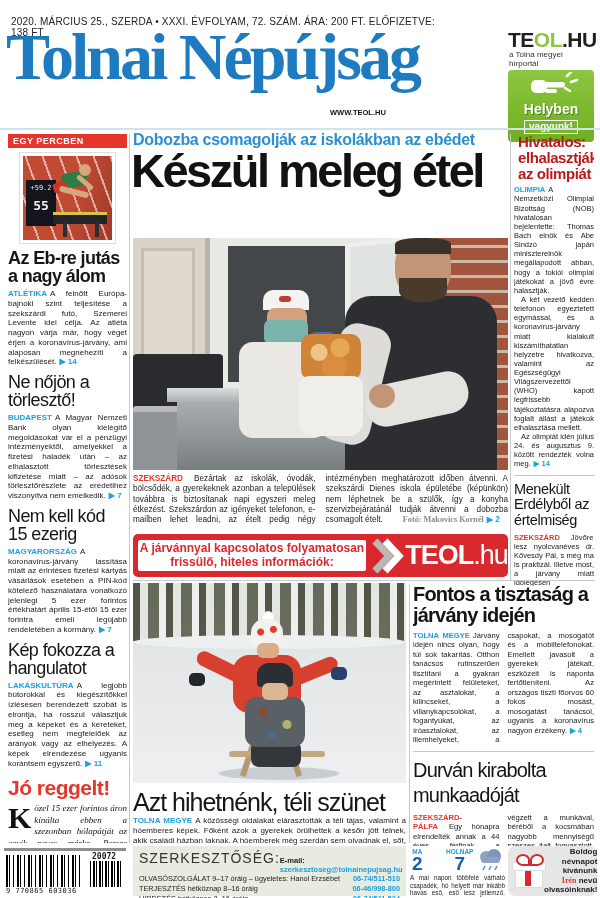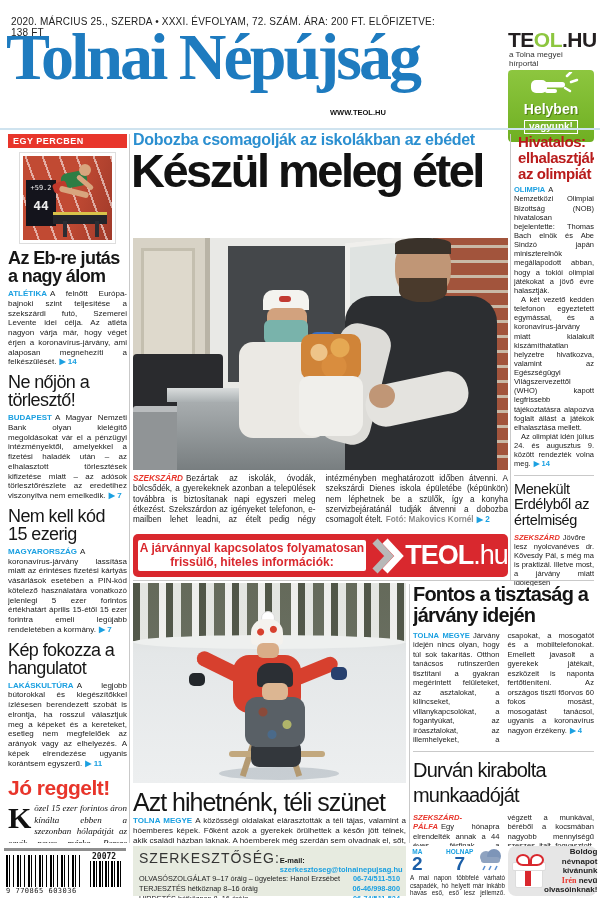--- a/index.html
+++ b/index.html
@@ -20,23 +20,23 @@
   .badge .b1{font-size:14px;font-weight:bold;color:#fff;line-height:1;text-shadow:1px 1px 0 #4f7d14;}
   .badge .b2{display:inline-block;margin-top:2px;font-size:10px;font-weight:bold;color:#fff;
              border:1px solid #fff;padding:0 4px;line-height:1.2;background:#79b52c;}
   .hdr-rule{left:0;top:128px;width:600px;height:2px;background:#cfe3ef;}
   
   .vsep{width:1px;background:#c9c9c9;}
   .hsep{height:1px;background:#c9c9c9;}
   
   .story p{margin:0 0 2px 0;font-size:8px;line-height:1.22;text-align:justify;}
   .lbl-blue{color:#1ba0e1;font-weight:bold;margin-right:3px;}
-  .lbl-red{color:#e8352b;font-weight:bold;margin-right:3px;font-style:italic;}
+  .lbl-red{color:#e8352b;font-weight:bold;margin-right:11px;}
   .pg{color:#1ba0e1;font-weight:bold;white-space:nowrap;margin-left:3px;}
-  .credit{color:#8a8a8a;font-weight:bold;margin-left:3px;}
+  .credit{color:#8a8a8a;font-weight:bold;margin-left:20px;font-family:Liberation Serif, serif;}
   .bold-dark{font-weight:bold;color:#111;}
   
   .col-left{left:8px;top:134px;width:119px;height:709px;overflow:hidden;}
   .redbar{background:#e8352b;color:#fff;font-size:9px;font-weight:bold;letter-spacing:.5px;
           padding:2px 5px 2px 5px;margin-bottom:5px;}
   .photo-ath{position:relative;width:89px;height:84px;margin:0 auto 6px auto;border:3px solid #fff;
              outline:1px solid #ddd;background:linear-gradient(105deg,#c14a33 55%,#a03a2a);overflow:hidden;}
   .photo-ath .lanes{position:absolute;inset:0;
      background:repeating-linear-gradient(70deg,transparent 0 14px,rgba(255,255,255,.55) 14px 16px);}
   .board{position:absolute;left:3px;top:24px;width:30px;height:46px;background:#14141c;color:#eee;
@@ -210,21 +210,21 @@
   </div>
   <div class="abs hdr-rule"></div>
 
   <div class="abs col-left story">
     <div class="redbar">EGY PERCBEN</div>
 
     <div class="photo-ath">
       <div class="lanes"></div>
       <div class="board">
         <div class="r1">+59.2</div>
-        <div class="r2">44</div>
+        <div class="r2">55</div>
       </div>
       <div class="ath-torso"></div>
       <div class="ath-head"></div>
       <div class="ath-shorts"></div>
       <div class="ath-leg"></div>
       <div class="ath-arm"></div>
       <div class="hurdle"></div>
       <div class="hurdle-leg"></div>
       <div class="hurdle-leg hurdle-leg2"></div>
     </div>

